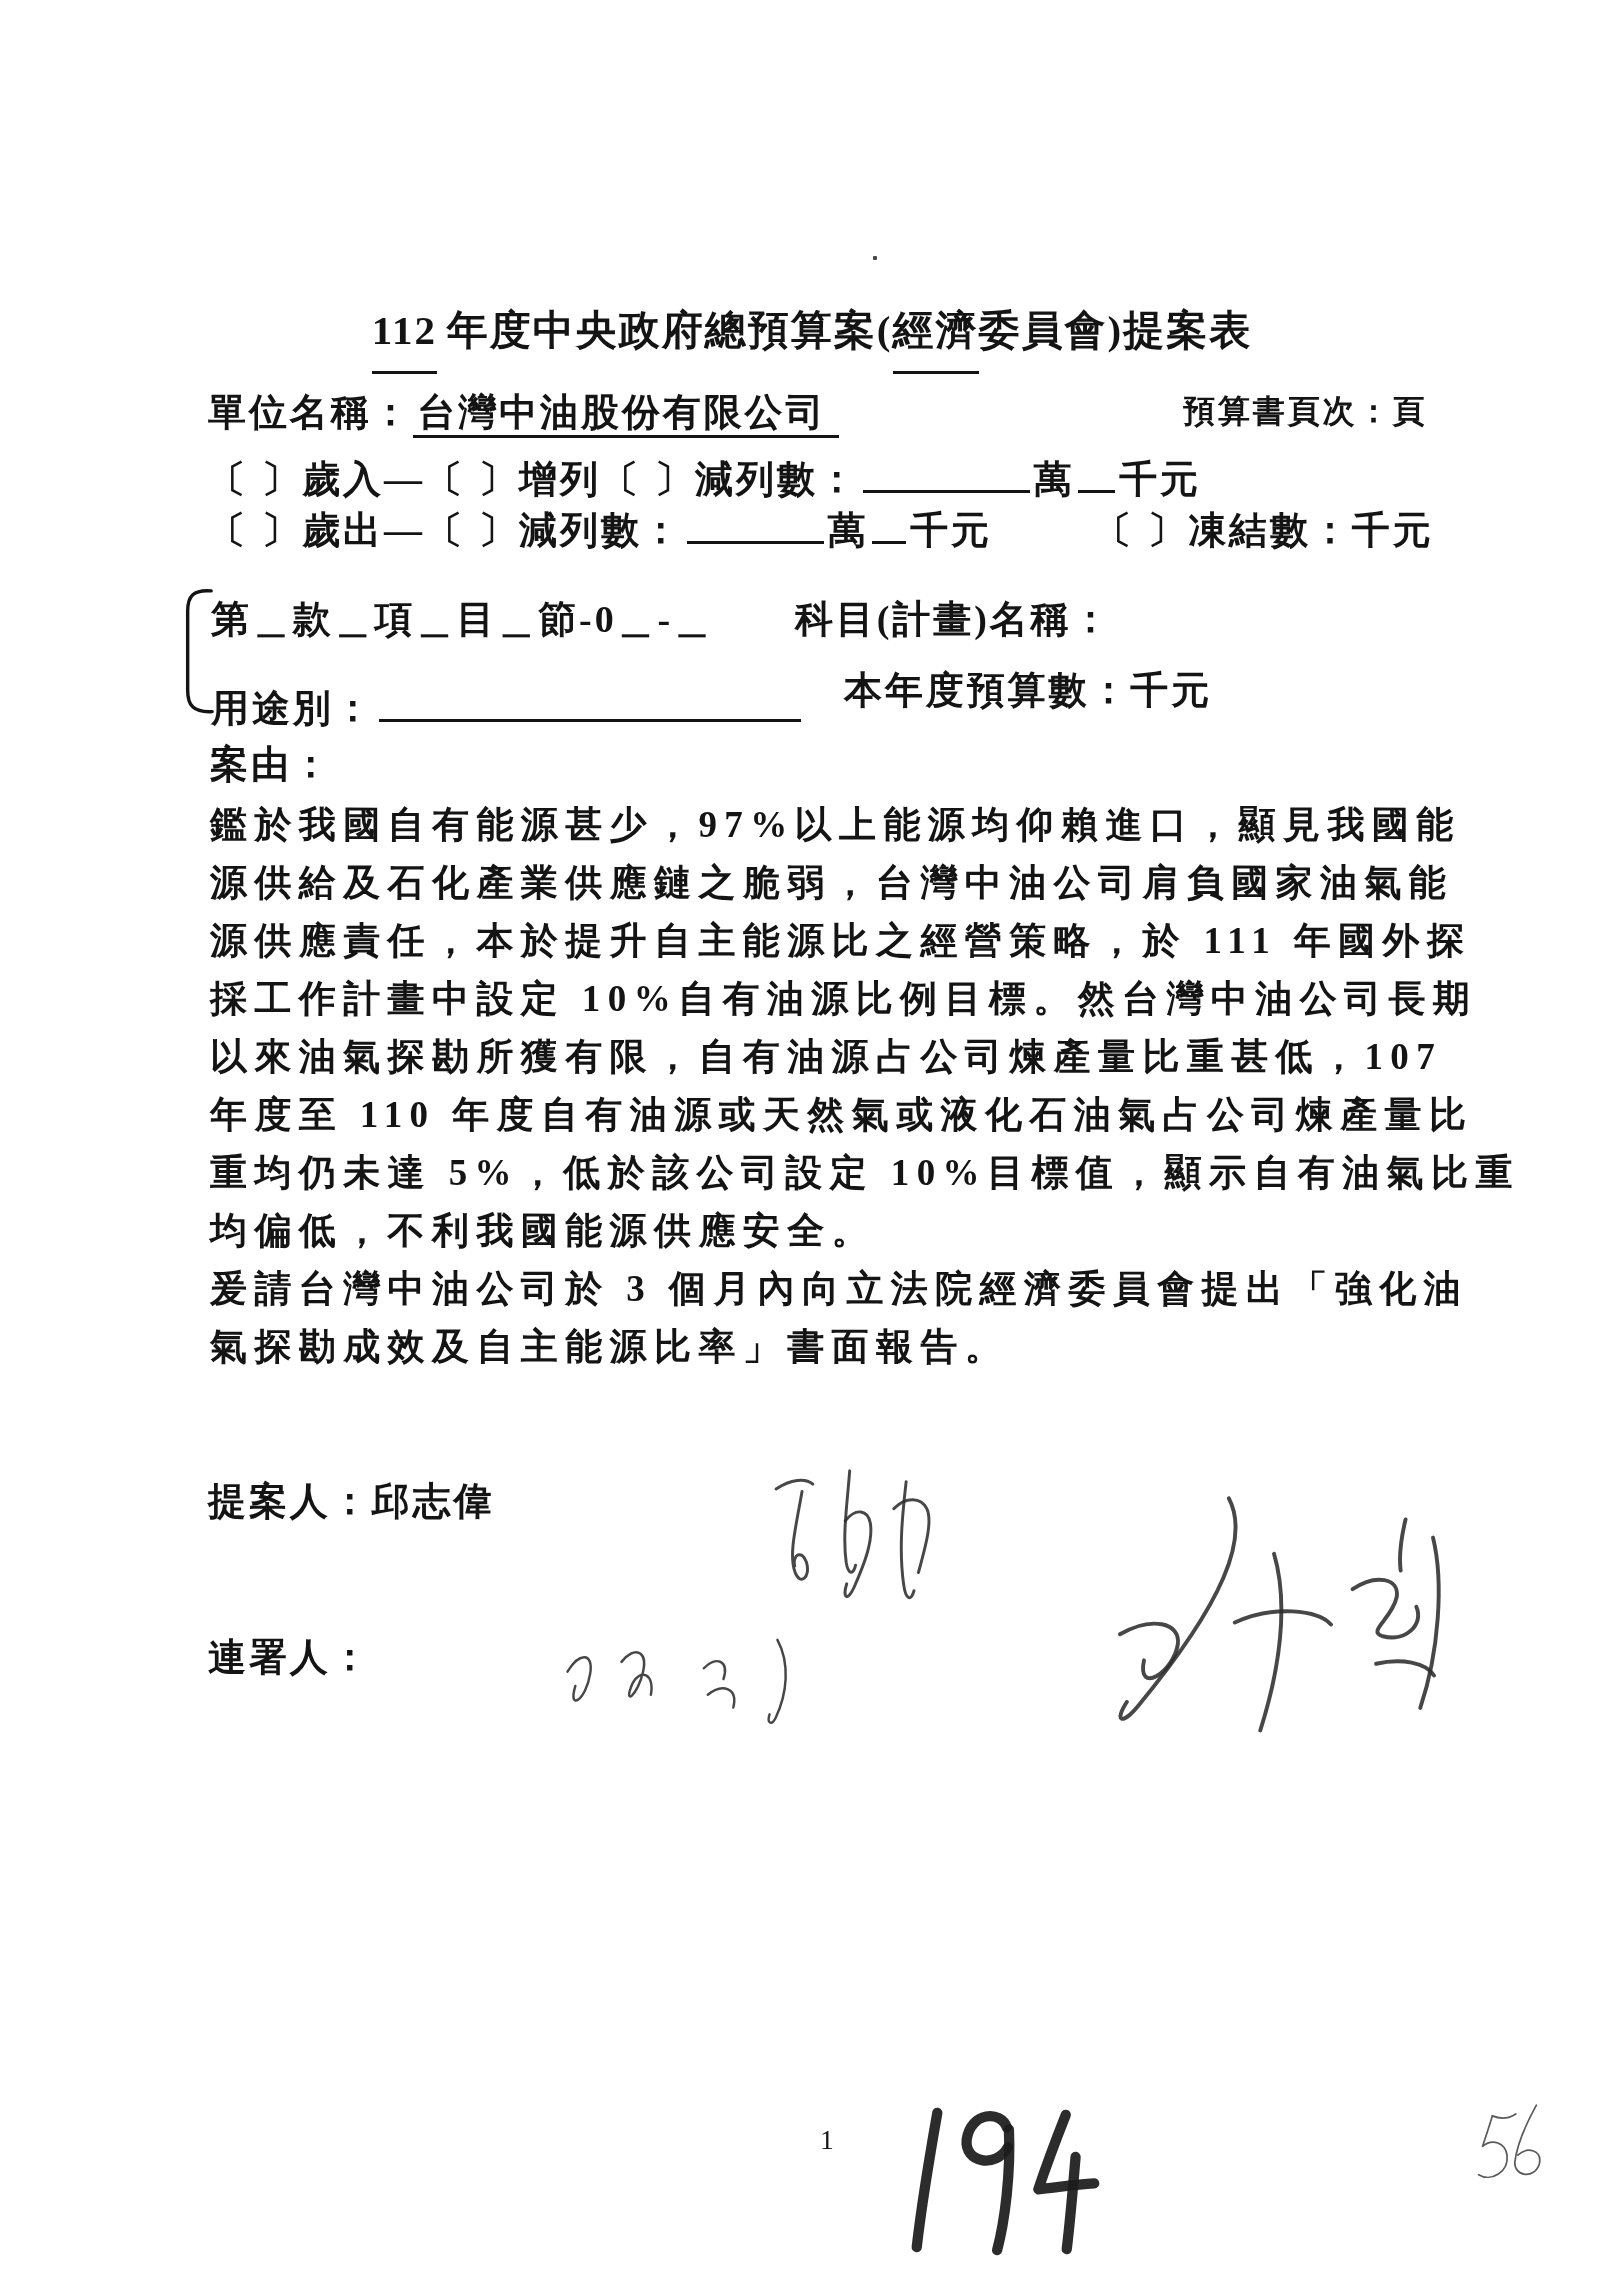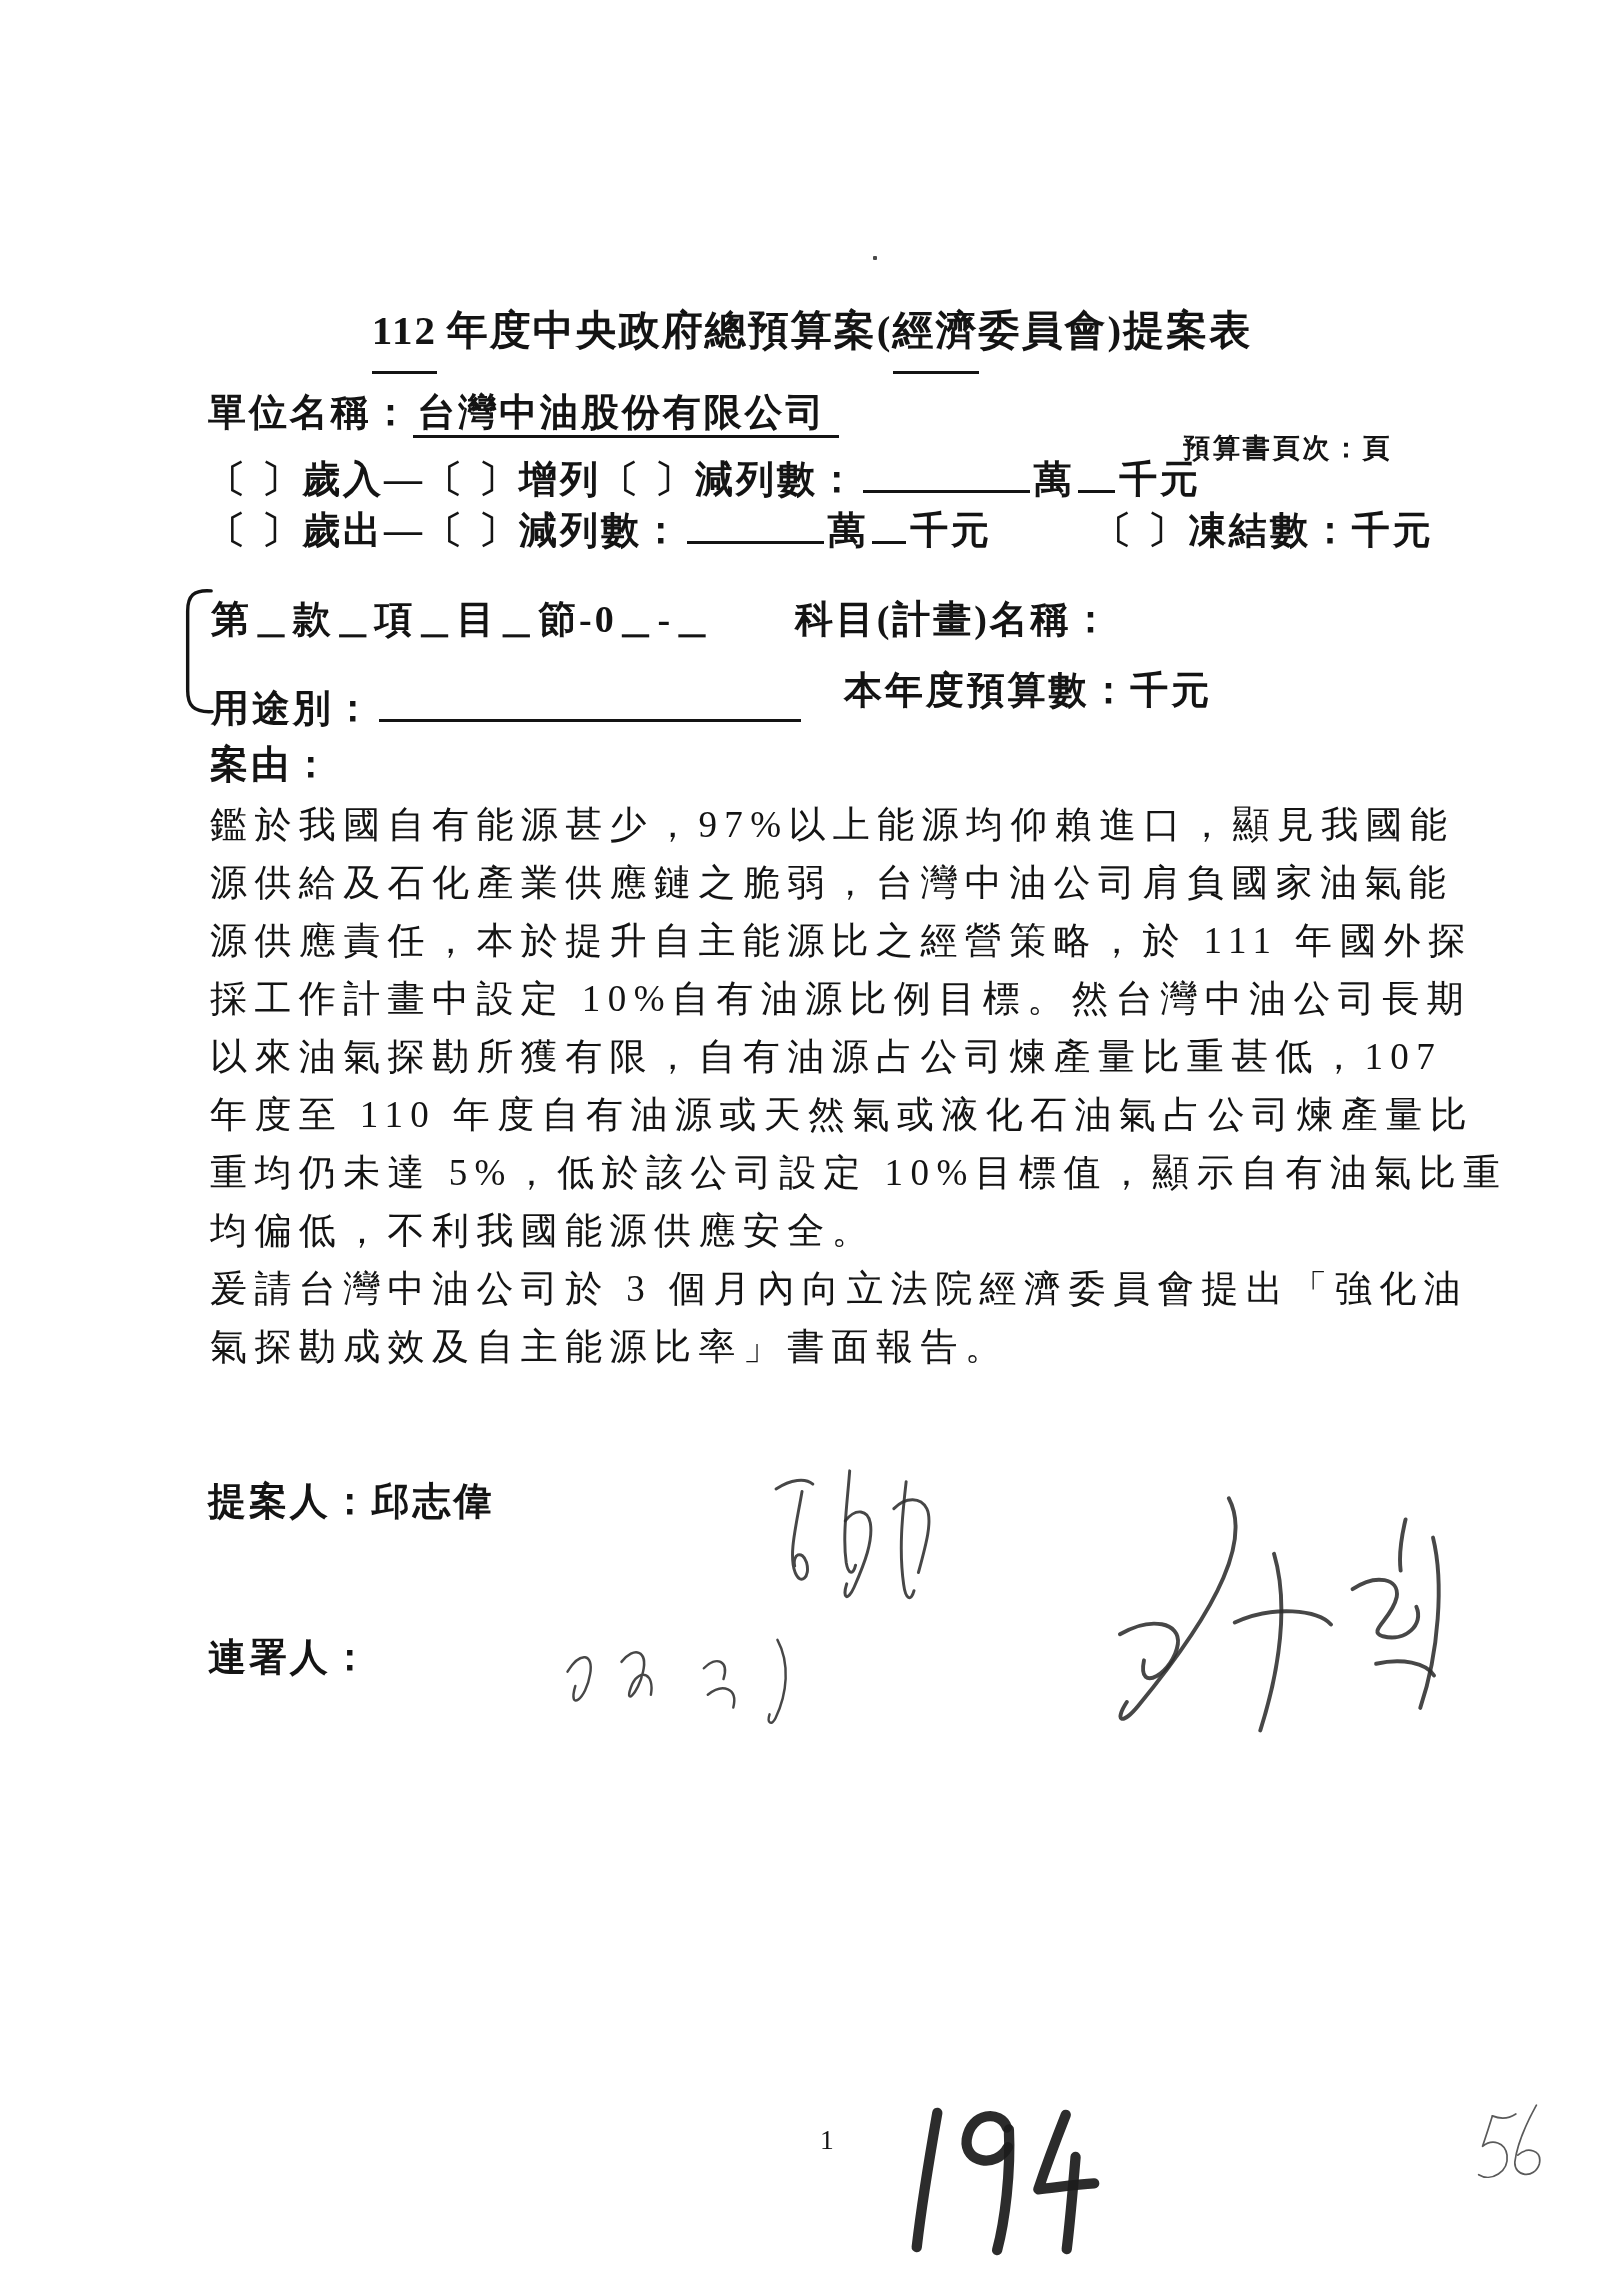--- a/index.html
+++ b/index.html
@@ -24,21 +24,21 @@
   .year{margin-right:9.8px;}
   
   .form-row{font-size:38px;letter-spacing:2.9px;}
   .val-underline{border-bottom:3.4px solid #141414;padding:0 12.8px 2px 4.9px;font-weight:700;}
   .blank{
     display:inline-block;
     border-bottom:3.4px solid #141414;
     height:0.9em;
     margin:0 3.9px -1px 3.9px;
   }
-  .body-text{font-size:37px;letter-spacing:7.4px;line-height:58px;font-weight:400;}
+  .body-text{font-size:37px;letter-spacing:7.4px;line-height:58px;font-weight:700;}
   .body-text div{white-space:nowrap;}
   .footer-pagenum{font-size:27.5px;letter-spacing:0;}
   .dot{position:absolute;width:3.9px;height:3.9px;background:#4a4a4a;border-radius:1px;}
   svg{position:absolute;overflow:visible;}
   svg path{fill:none;stroke-linecap:round;stroke-linejoin:round;}
   .sig path{stroke:#2e2e2e;opacity:0.88;}
   .pen-big path{stroke:#1c1c1c;opacity:0.93;}
   .pen-thin path{stroke:#5a5a5a;}
   .bracket path{stroke:#141414;}
 </style>
@@ -49,21 +49,21 @@
 
   <div class="dot" style="left:873px;top:256px;"></div>
 
   <div class="abs title">
     <span class="u year">112</span><span>年度中央政府總預算案(</span><span class="u">經濟</span><span>委員會)提案表</span>
   </div>
 
   <div class="abs form-row" style="left:208px;top:387px;">
     <span class="b">單位名稱：</span><span class="val-underline">台灣中油股份有限公司</span>
   </div>
-  <div class="abs form-row" style="left:1183px;top:390px;font-size:27px;margin-top:40px;">
+  <div class="abs form-row" style="left:1183px;top:390px;font-size:32px;">
     <span class="b">預算書頁次：</span><span class="b">頁</span>
   </div>
 
   <div class="abs form-row b" style="left:208px;top:454px;">
     <span>〔 〕歲入—〔 〕增列〔 〕減列數：</span><span class="blank" style="width:167px;"></span><span>萬</span><span class="blank" style="width:37px;"></span><span>千元</span>
   </div>
 
   <div class="abs form-row b" style="left:208px;top:505px;">
     <span>〔 〕歲出—〔 〕減列數：</span><span class="blank" style="width:137px;"></span><span>萬</span><span class="blank" style="width:34px;"></span><span>千元</span>
   </div>

